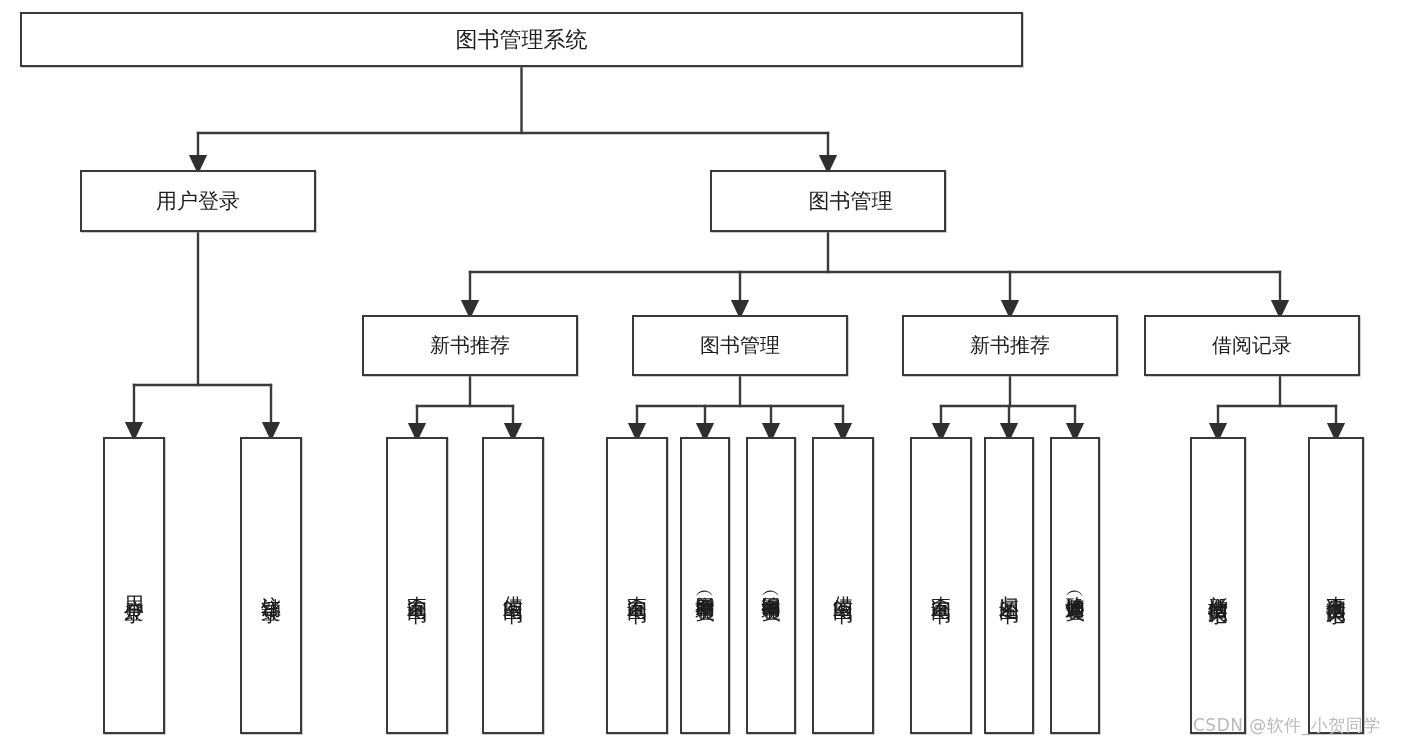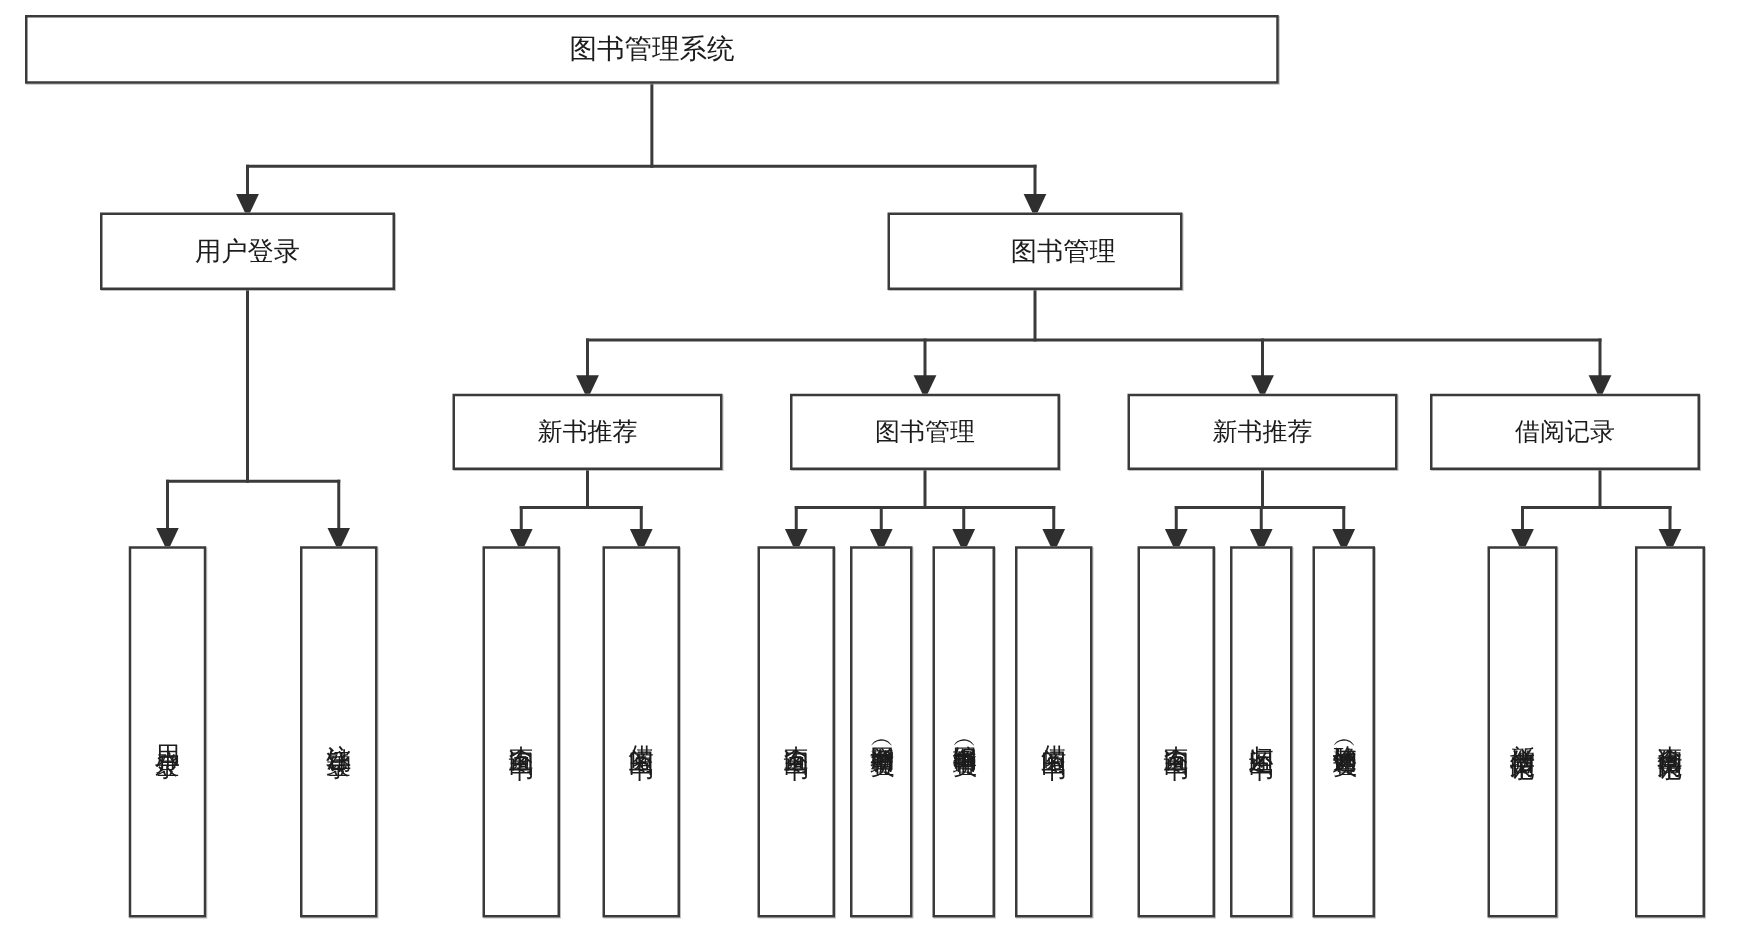--- a/index.html
+++ b/index.html
@@ -189,14 +189,15 @@
     <span class="leaf-text">确认归还（管理员）</span>
   </div>
 
   <div class="node leaf" style="left:1190px; top:437px; width:56px; height:297px; letter-spacing:2px;">
     <span class="leaf-text">新增借阅记录</span>
   </div>
   <div class="node leaf" style="left:1308px; top:437px; width:56px; height:297px; letter-spacing:2px;">
     <span class="leaf-text">查询借阅记录</span>
   </div>
 
+  <div class="watermark" style="left:1193px; top:714px;">CSDN @软件_小贺同学</div>
 
 </div>
 
 </body></html>

